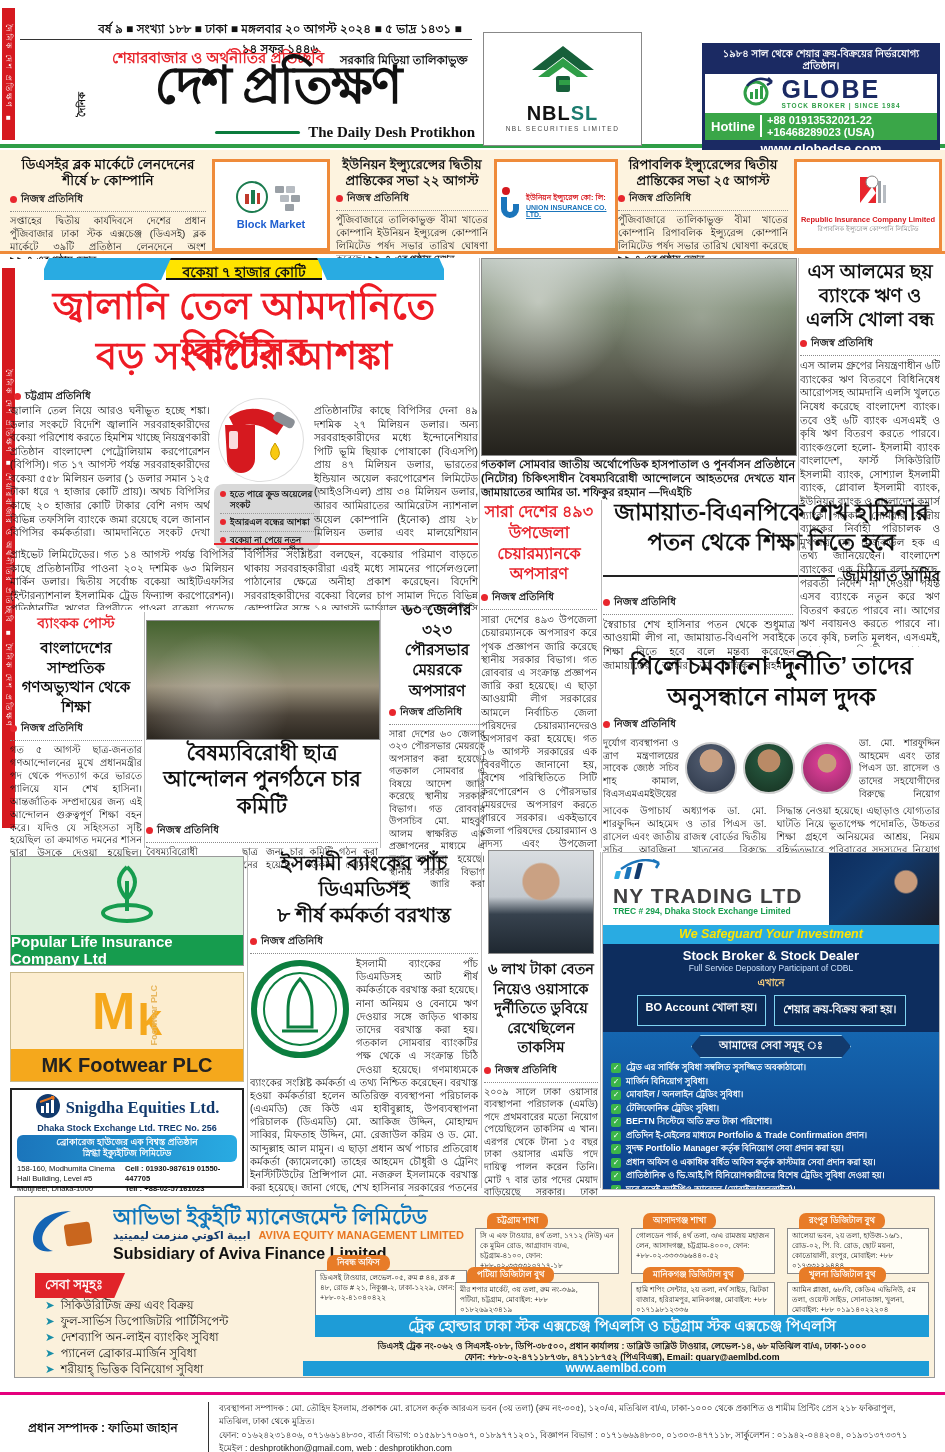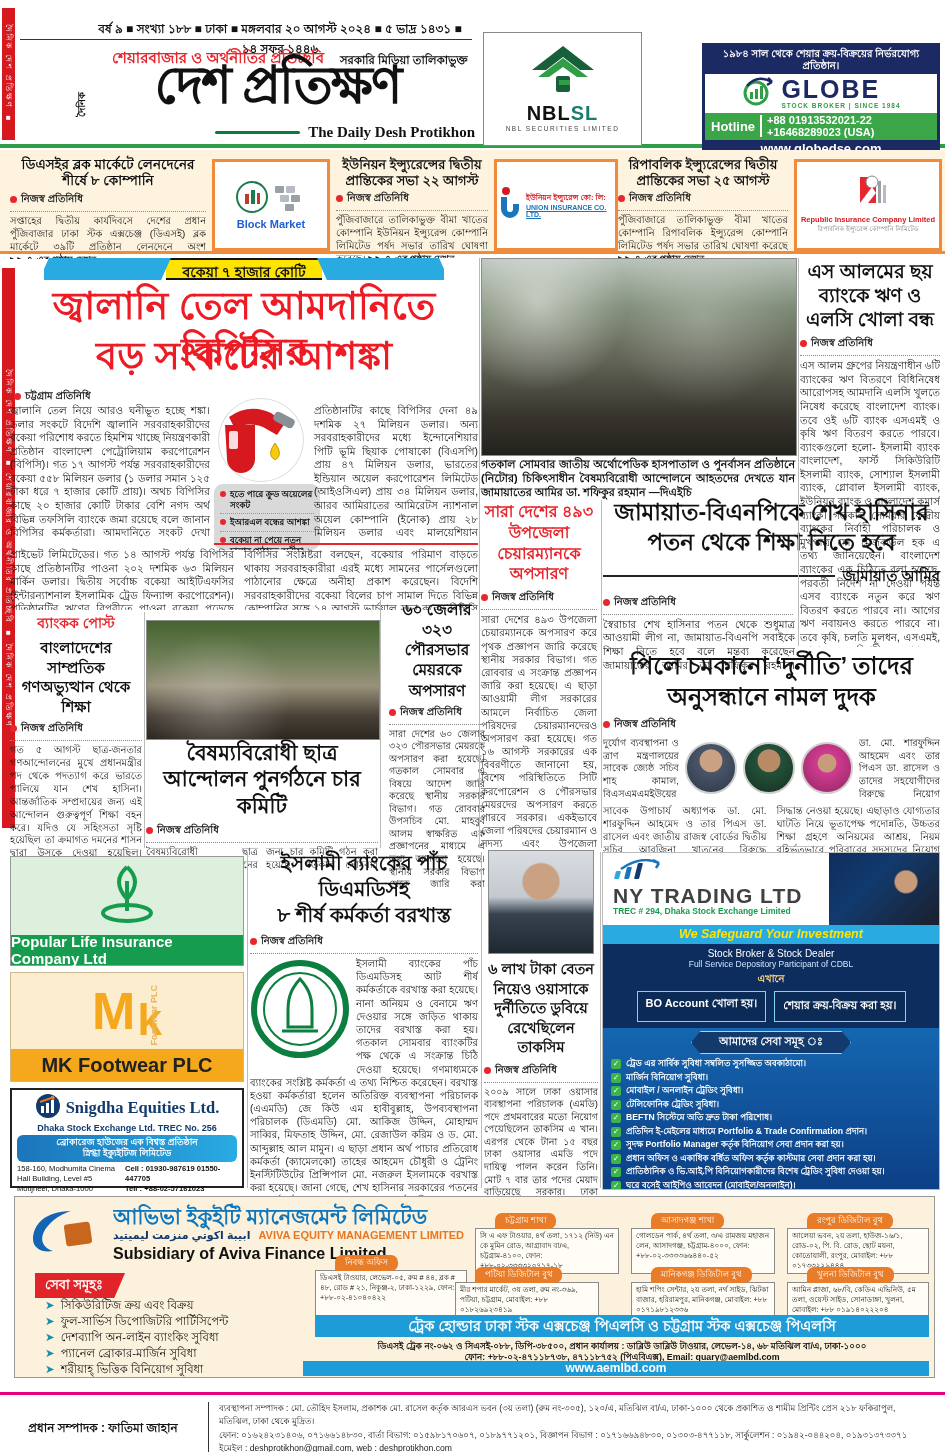--- a/index.html
+++ b/index.html
@@ -32,22 +32,22 @@
   .kick-side.r{transform:skewX(24deg);}
   .kick-mid{background:#ffe400;border-top:2px solid #111;border-bottom:2px solid #111;
             font-weight:bold;font-size:14px;padding:1px 16px 0;white-space:nowrap;}
   .bullets{background:#d9d9d9;border-radius:9px;padding:5px 6px;overflow:hidden;}
   .bullets .it{display:flex;gap:4px;font-size:8.6px;font-weight:bold;line-height:1.25;}
   .bullets .sep{border-top:1px dotted #999;margin:3px 0;}
   .obox{border:3px solid #ef8b3a;background:#fff;display:flex;flex-direction:column;
         align-items:center;justify-content:center;overflow:hidden;}
   .adband{display:flex;align-items:center;justify-content:center;font-weight:bold;}
   .ofc{position:absolute;}
-  .ofc .oh{display:inline-block;background:#e87c28;color:#fff;font-size:8.5px;font-weight:normal;
-           padding:1px 10px;border-radius:7px 7px 7px 0;margin-left:20px;}
+  .ofc .oh{display:inline-block;background:#e87c28;color:#fff;font-size:8.5px;font-weight:bold;
+           padding:1px 10px;border-radius:7px 7px 7px 0;margin-left:12px;}
   .ofc .ob{border:1px solid #8b8b8b;background:#fffdf5;font-size:7.3px;line-height:1.35;
            padding:2px 4px;height:40px;overflow:hidden;margin-top:-1px;}
   .chk{display:inline-block;width:10px;height:10px;background:#3bb54a;border-radius:2px;color:#fff;
        font-size:8px;line-height:10px;text-align:center;flex:0 0 auto;margin-top:1px;}
   .chk::before{content:"✓";}
   .svc-b{color:#1a8fa8;font-weight:bold;margin-right:6px;}
   .svc-b::before{content:"➤";}
   .nyrow{display:flex;gap:5px;align-items:flex-start;color:#fff;font-size:8.6px;font-weight:bold;
          line-height:1.25;margin-bottom:2.5px;}
 </style>
@@ -464,21 +464,21 @@
         </span>
         <div style="font-size:21px;font-weight:bold;color:#414042;letter-spacing:1px;line-height:1;">NY TRADING LTD</div>
         <div style="font-size:8.5px;font-weight:bold;color:#169c4e;">TREC # 294, Dhaka Stock Exchange Limited</div>
       </div>
       <div style="position:absolute;right:0;top:0;width:110px;height:72px;background:
            radial-gradient(circle at 70% 40%,#c89b7b 12%,transparent 14%),
            linear-gradient(135deg,#0d2d5e 0%,#123a6d 40%,#1b1f2c 100%);"></div>
     </div>
     <div class="ctr" style="height:19px;background:#29abe2;color:#ffe400;font-size:12.5px;font-weight:bold;font-style:italic;line-height:19px;flex:0 0 auto;">We Safeguard Your Investment</div>
     <div style="background:#0d2d5e;color:#fff;padding:4px 8px 6px;flex:0 0 auto;">
-      <div class="ctr" style="font-size:10px;font-weight:normal;">Stock Broker &amp; Stock Dealer</div>
+      <div class="ctr" style="font-size:13px;font-weight:bold;">Stock Broker &amp; Stock Dealer</div>
       <div class="ctr" style="font-size:8.5px;color:#cfe4ff;">Full Service Depository Participant of CDBL</div>
       <div class="ctr" style="font-size:10px;font-weight:bold;color:#ffd37f;margin-top:2px;">এখানে</div>
       <div style="display:flex;gap:8px;justify-content:center;margin-top:3px;">
         <div class="ctr" style="border:1.5px solid #7fd4f2;padding:3px 8px;font-size:11px;font-weight:bold;background:#0b2a55;">BO Account খোলা হয়।</div>
         <div class="ctr" style="border:1.5px solid #7fd4f2;padding:5px 8px;font-size:11px;font-weight:bold;background:#0b2a55;">শেয়ার ক্রয়-বিক্রয় করা হয়।</div>
       </div>
     </div>
     <div style="flex:1;background:linear-gradient(180deg,#1566b0,#0c3e85);padding:3px 8px 2px;position:relative;">
       <div class="ctr" style="width:150px;margin:0 auto 4px;background:#123a6d;border:1px solid #9fd8f5;color:#fff;font-size:11px;font-weight:bold;padding:1px 4px;clip-path:polygon(6% 0,94% 0,100% 50%,94% 100%,6% 100%,0 50%);">আমাদের সেবা সমূহ ঃ</div>
       <div class="nyrow">

